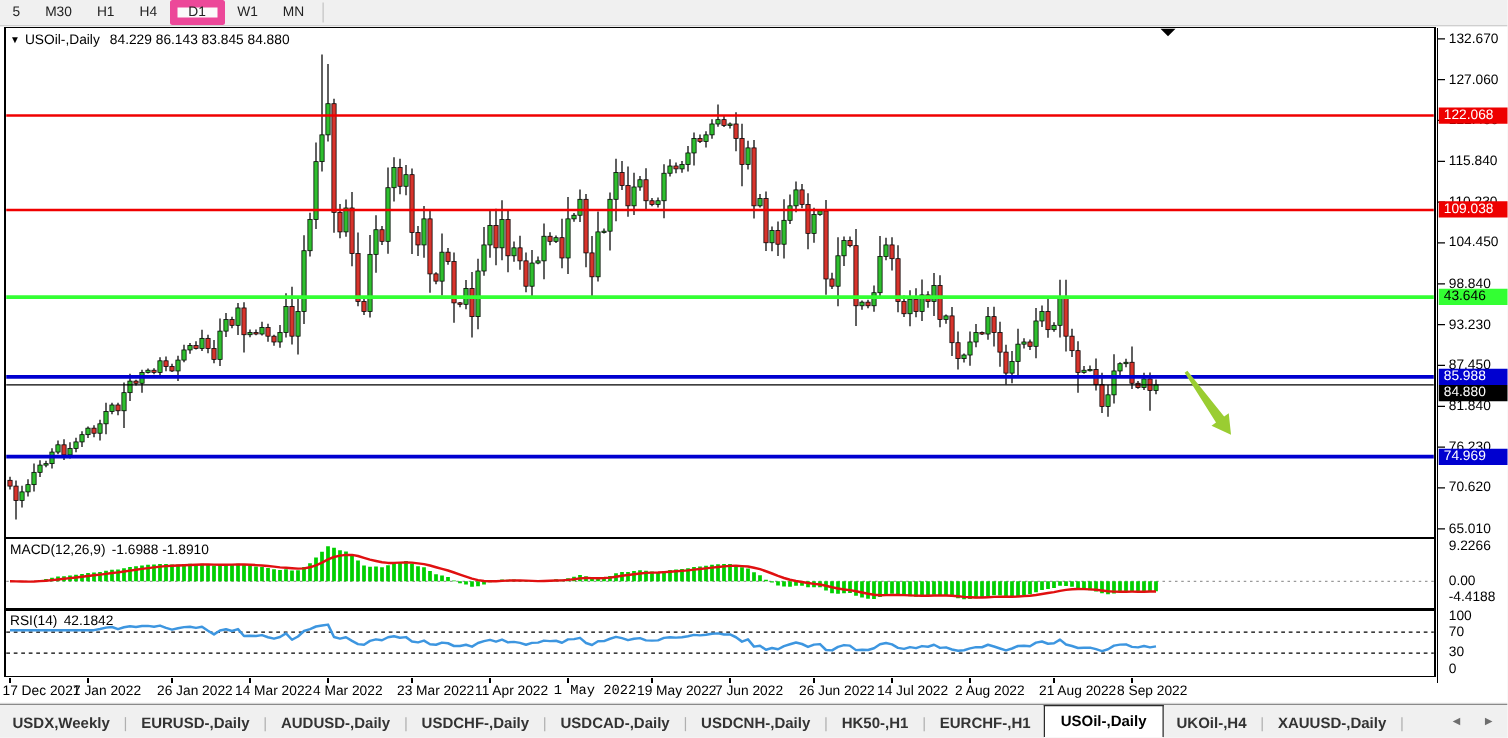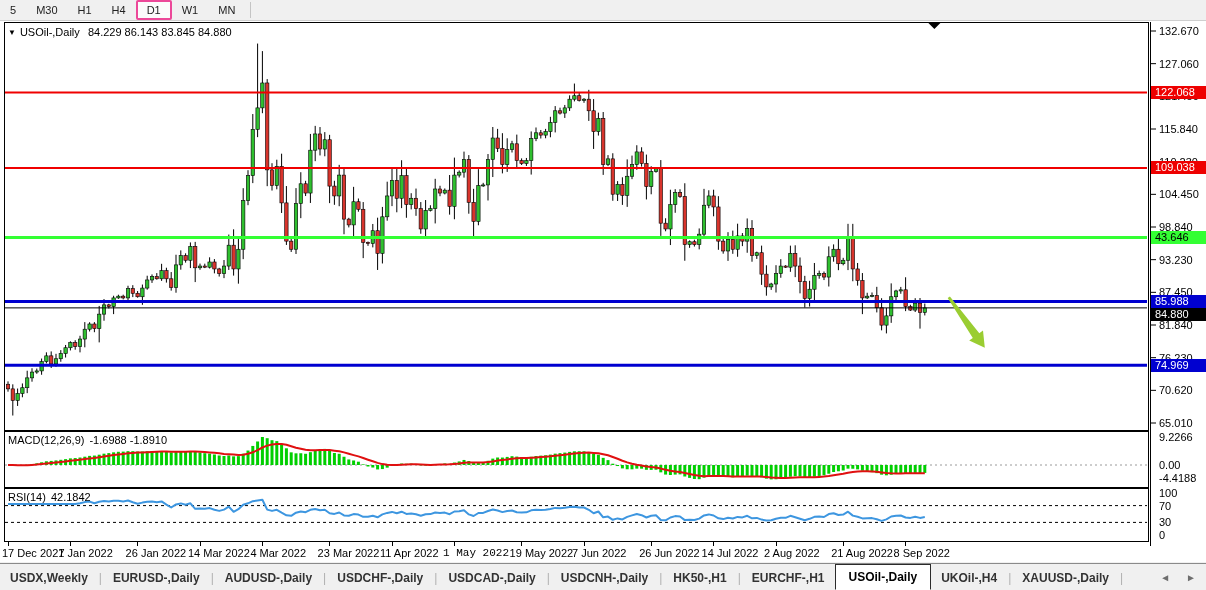--- a/index.html
+++ b/index.html
@@ -13,21 +13,21 @@
   
   .toolbar{
     position:absolute;top:0;left:0;width:1206px;height:20px;
     background:#f0f0f0;border-bottom:1px solid #cfcfcf;
     display:flex;align-items:stretch;z-index:5;
   }
   .tf-btn{
     display:flex;align-items:center;justify-content:center;
     padding:0 9px;color:#222;border:1px solid transparent;cursor:default;
   }
-  .tf-btn.active{background:#fbfbfb;border:2px solid #ec4899;border-radius:2px;}
+  .tf-btn.active{background:#fbfbfb;border:6px solid #ec4899;border-radius:2px;}
   .tb-sep{width:1px;background:#c4c4c4;margin:2px 5px;}
 
   
   .chart-window{position:absolute;top:21px;left:0;width:1206px;height:541px;background:#ffffff;z-index:0;}
   #gfx{position:absolute;top:0;left:0;width:1206px;height:590px;z-index:1;}
 
   .overlay-label{position:absolute;z-index:2;white-space:nowrap;}
   .chart-title{left:8px;top:26px;}
   .chart-title .tri{font-size:8px;vertical-align:1px;margin-right:4px;}
   .ind-macd{left:8px;top:434px;}

